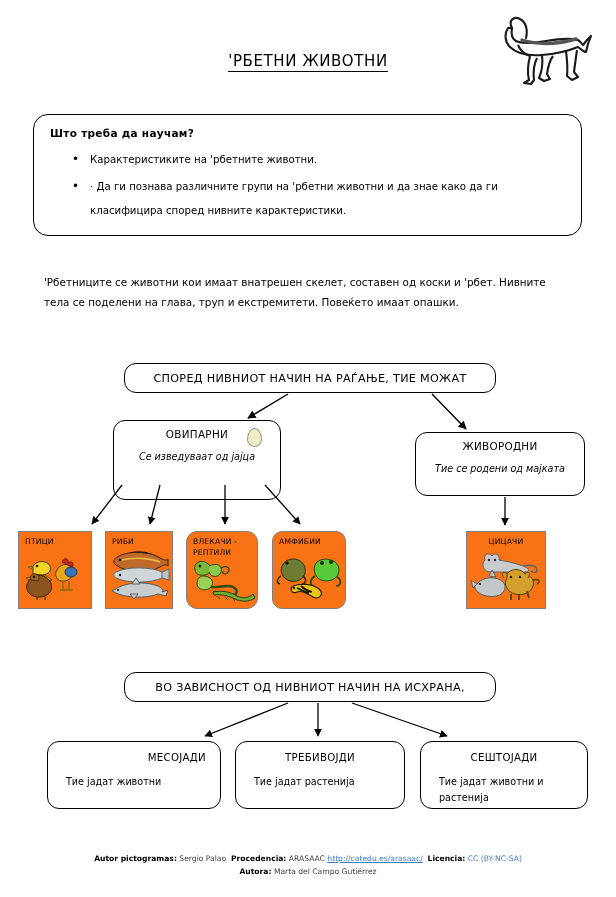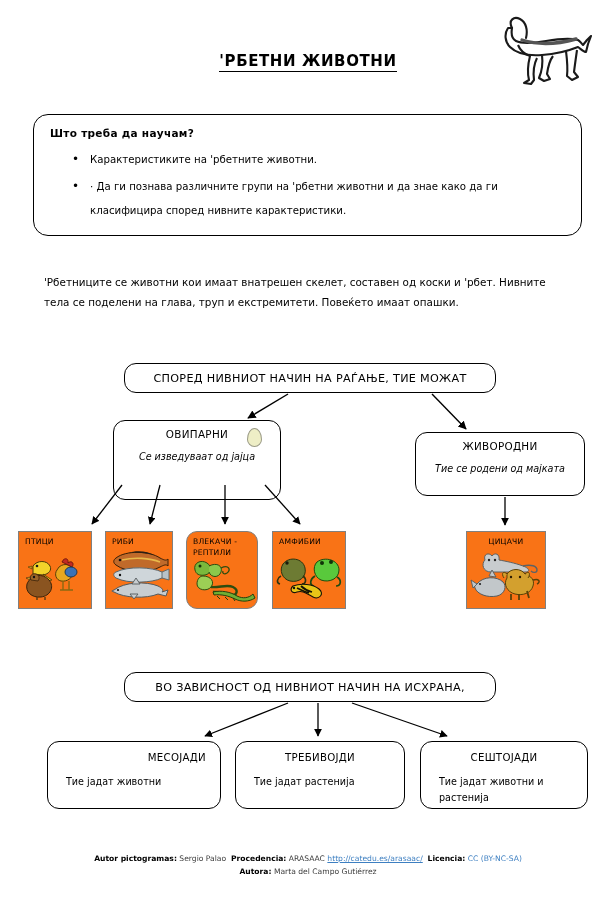--- a/index.html
+++ b/index.html
@@ -22,21 +22,21 @@
   }
 
   
   .title {
     position: absolute;
     left: 0;
     top: 52px;
     width: 616px;
     text-align: center;
     font-size: 15px;
-    font-weight: bold;
+    font-weight: normal;
     letter-spacing: 0.6px;
   }
   .title span {
     border-bottom: 1.6px solid #000;
     padding-bottom: 1px;
   }
   .cat-icon {
     position: absolute;
     left: 498px;
     top: 14px;
@@ -161,21 +161,21 @@
     letter-spacing: 0.2px;
     line-height: 10px;
     padding: 5px 0 0 6px;
   }
   .card-label.center { text-align: center; padding-left: 0; }
   .card-art { position: absolute; left: 0; bottom: 2px; width: 100%; }
 
   #card-birds     { left: 18px;  top: 531px; width: 74px;  height: 78px; }
   #card-fish      { left: 105px; top: 531px; width: 68px;  height: 78px; }
   #card-reptiles  { left: 186px; top: 531px; width: 72px;  height: 78px; border-radius: 11px; }
-  #card-amphibia  { left: 272px; top: 531px; width: 74px;  height: 78px; }
+  #card-amphibia  { left: 272px; top: 531px; width: 74px;  height: 78px; border-radius: 10px; }
   #card-mammals   { left: 466px; top: 531px; width: 80px;  height: 78px; }
 
   
   .diet {
     position: absolute;
     box-sizing: border-box;
     border: 1.5px solid #000;
     border-radius: 12px;
     background: #fff;
     padding: 10px 14px 0 14px;

